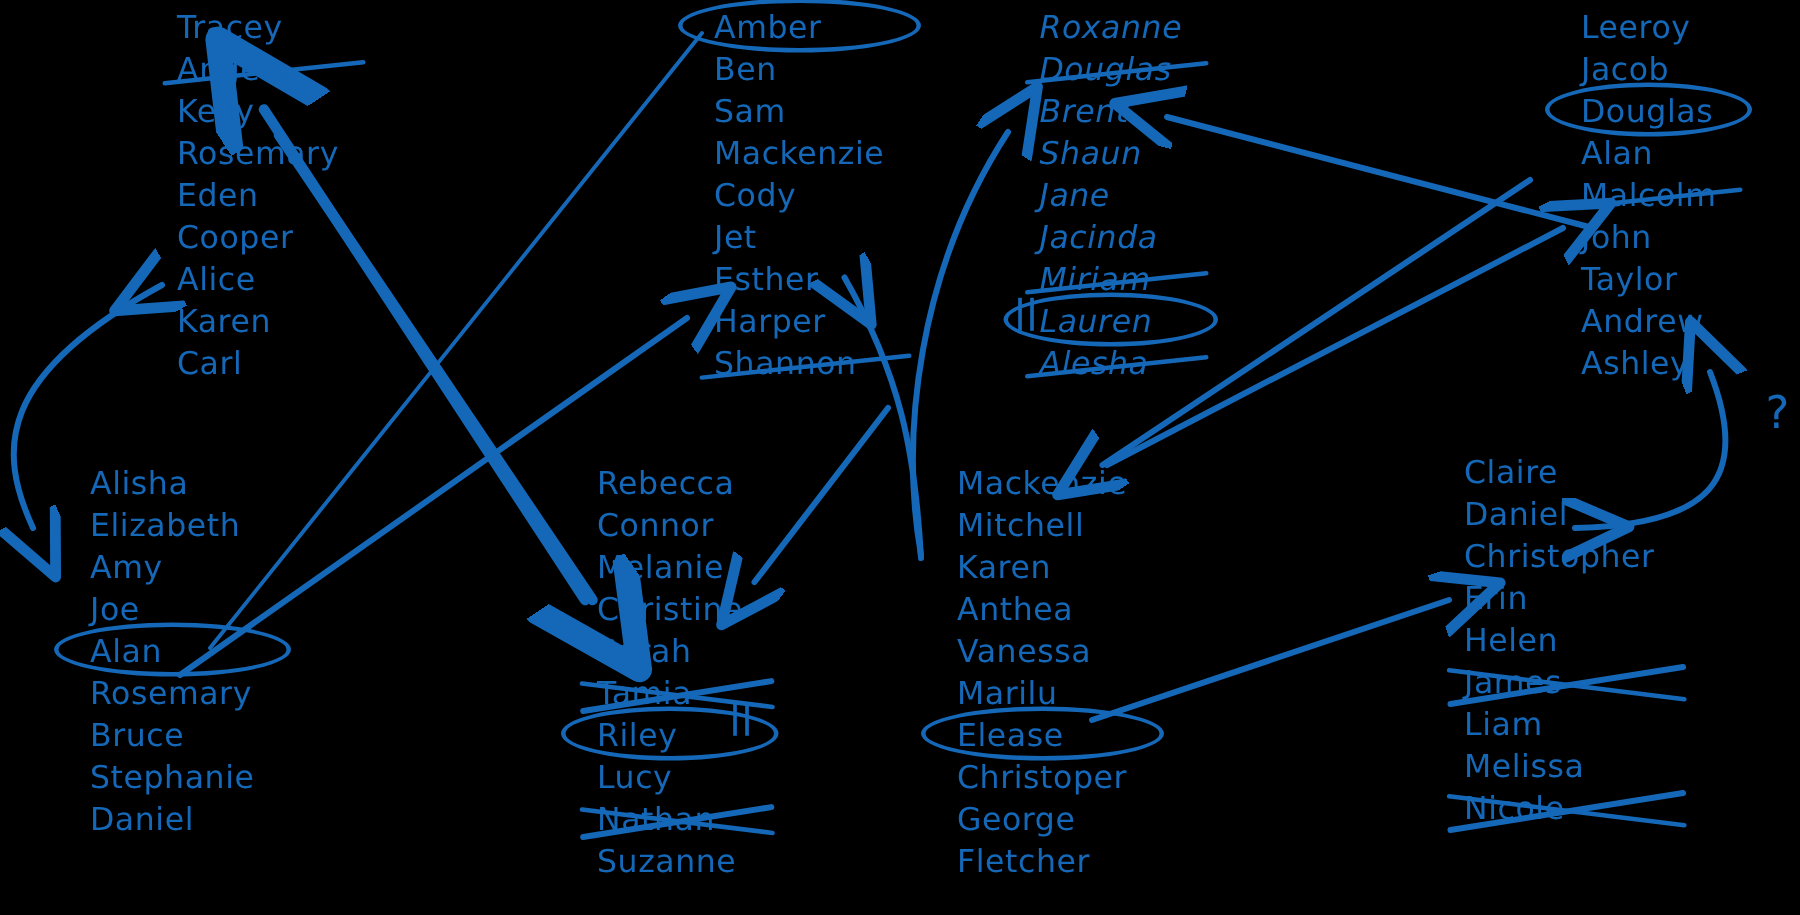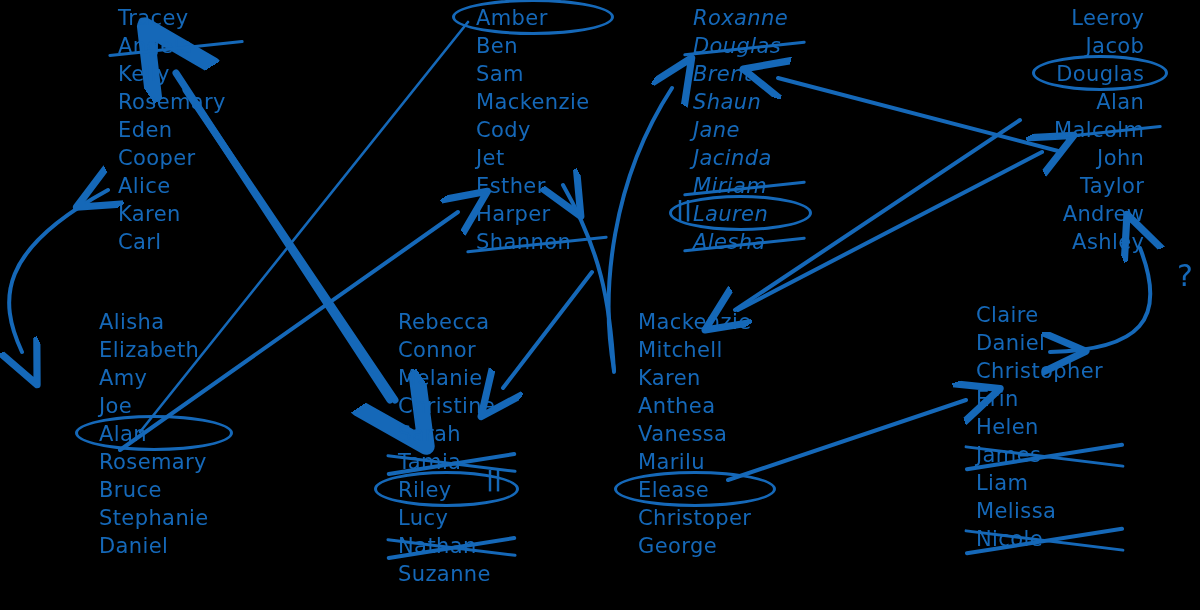--- a/index.html
+++ b/index.html
@@ -189,33 +189,33 @@
       <div class="name">Roxanne</div>
       <div class="name struck">Douglas</div>
       <div class="name">Brent</div>
       <div class="name">Shaun</div>
       <div class="name">Jane</div>
       <div class="name">Jacinda</div>
       <div class="name struck">Miriam</div>
       <div class="name circled">Lauren</div>
       <div class="name struck">Alesha</div>
     </div>
-  <div class="col" style="left:1054px; top:4px;align-items:flex-end;">
+  <div class="col" style="left:1054px; top:4px;">
       <div class="name">Leeroy</div>
       <div class="name">Jacob</div>
       <div class="name circled">Douglas</div>
       <div class="name">Alan</div>
       <div class="name struck">Malcolm</div>
       <div class="name">John</div>
       <div class="name">Taylor</div>
       <div class="name">Andrew</div>
       <div class="name">Ashley</div>
     </div>
 
-  <div class="col" style="left:60px; top:308px;margin-left:39px;">
+  <div class="col" style="left:60px; top:308px;">
       <div class="name">Alisha</div>
       <div class="name">Elizabeth</div>
       <div class="name">Amy</div>
       <div class="name">Joe</div>
       <div class="name circled">Alan</div>
       <div class="name">Rosemary</div>
       <div class="name">Bruce</div>
       <div class="name">Stephanie</div>
       <div class="name">Daniel</div>
     </div>
@@ -234,20 +234,21 @@
   <div class="col" style="left:638px; top:308px;">
       <div class="name">Mackenzie</div>
       <div class="name">Mitchell</div>
       <div class="name">Karen</div>
       <div class="name">Anthea</div>
       <div class="name">Vanessa</div>
       <div class="name">Marilu</div>
       <div class="name circled">Elease</div>
       <div class="name">Christoper</div>
       <div class="name">George</div>
+      <div class="name">Fletcher</div>
     </div>
   <div class="col" style="left:976px; top:301px;">
       <div class="name">Claire</div>
       <div class="name">Daniel</div>
       <div class="name">Christopher</div>
       <div class="name">Erin</div>
       <div class="name">Helen</div>
       <div class="name struck-heavy">James</div>
       <div class="name">Liam</div>
       <div class="name">Melissa</div>

